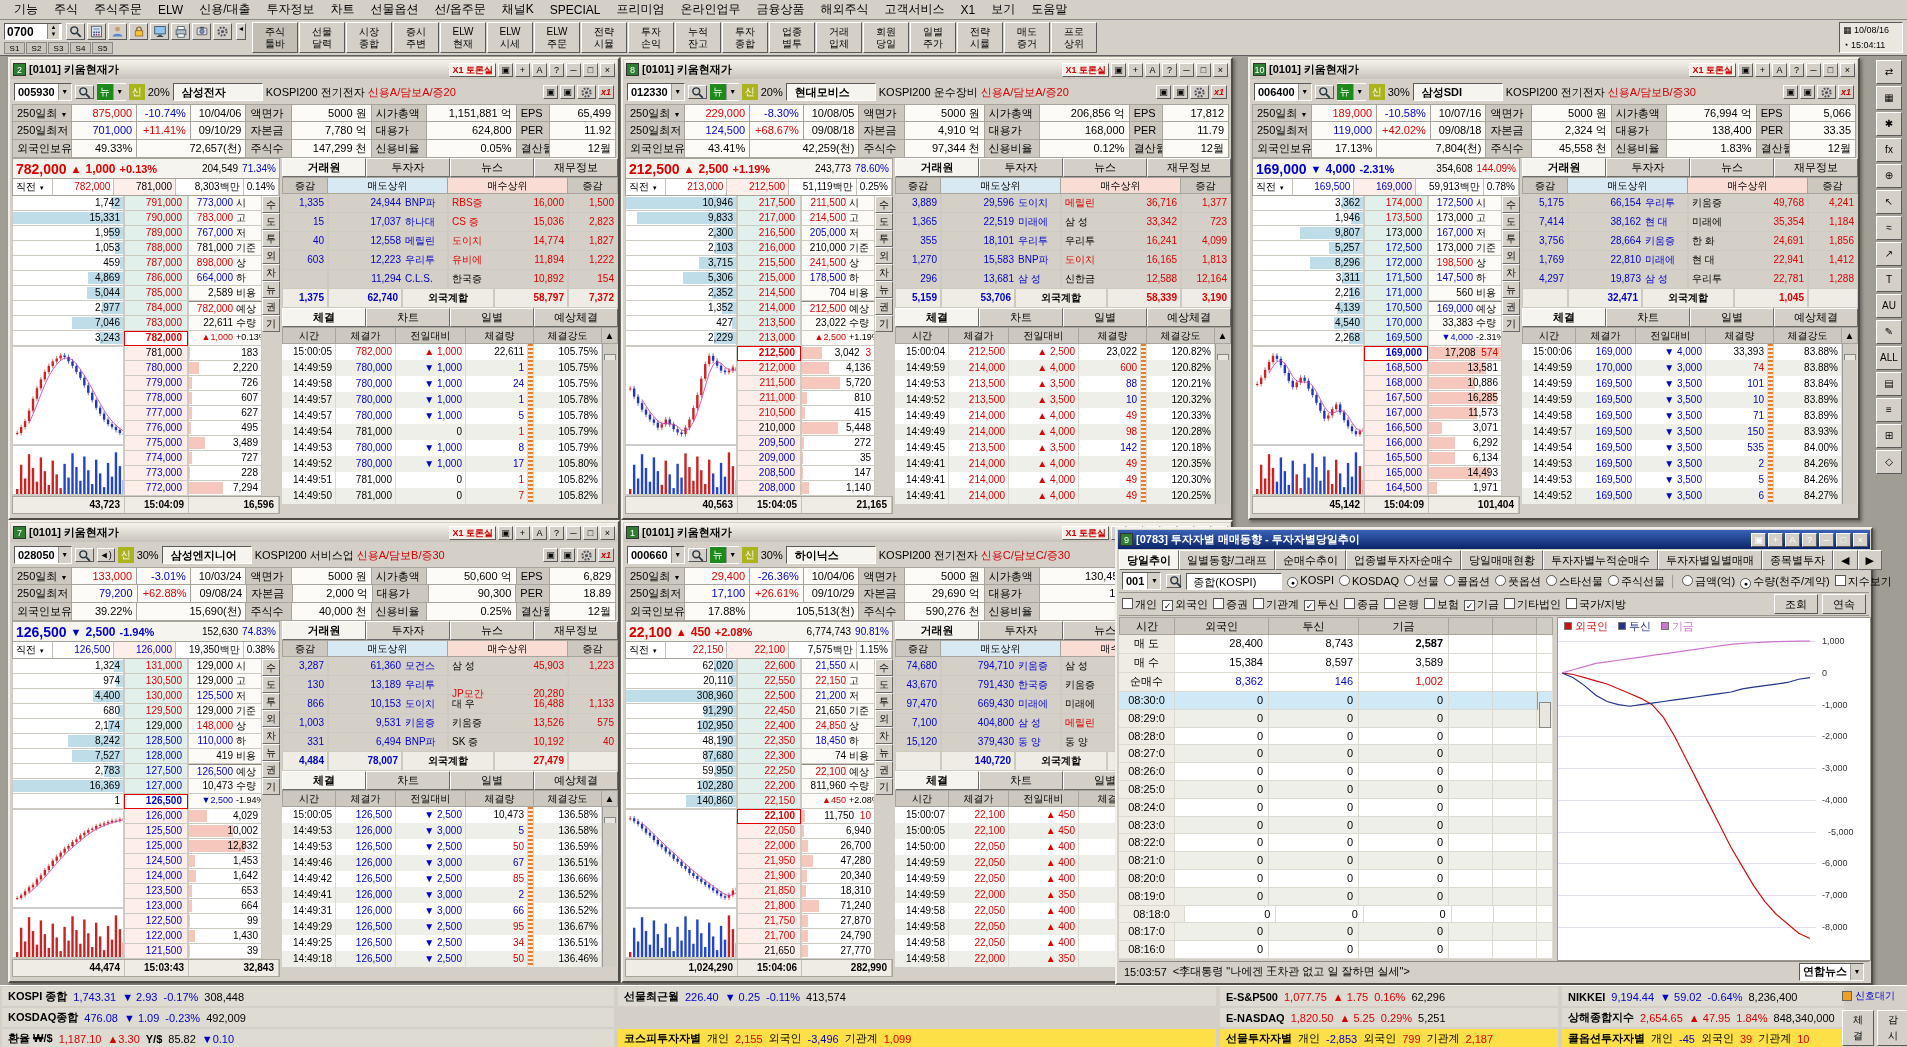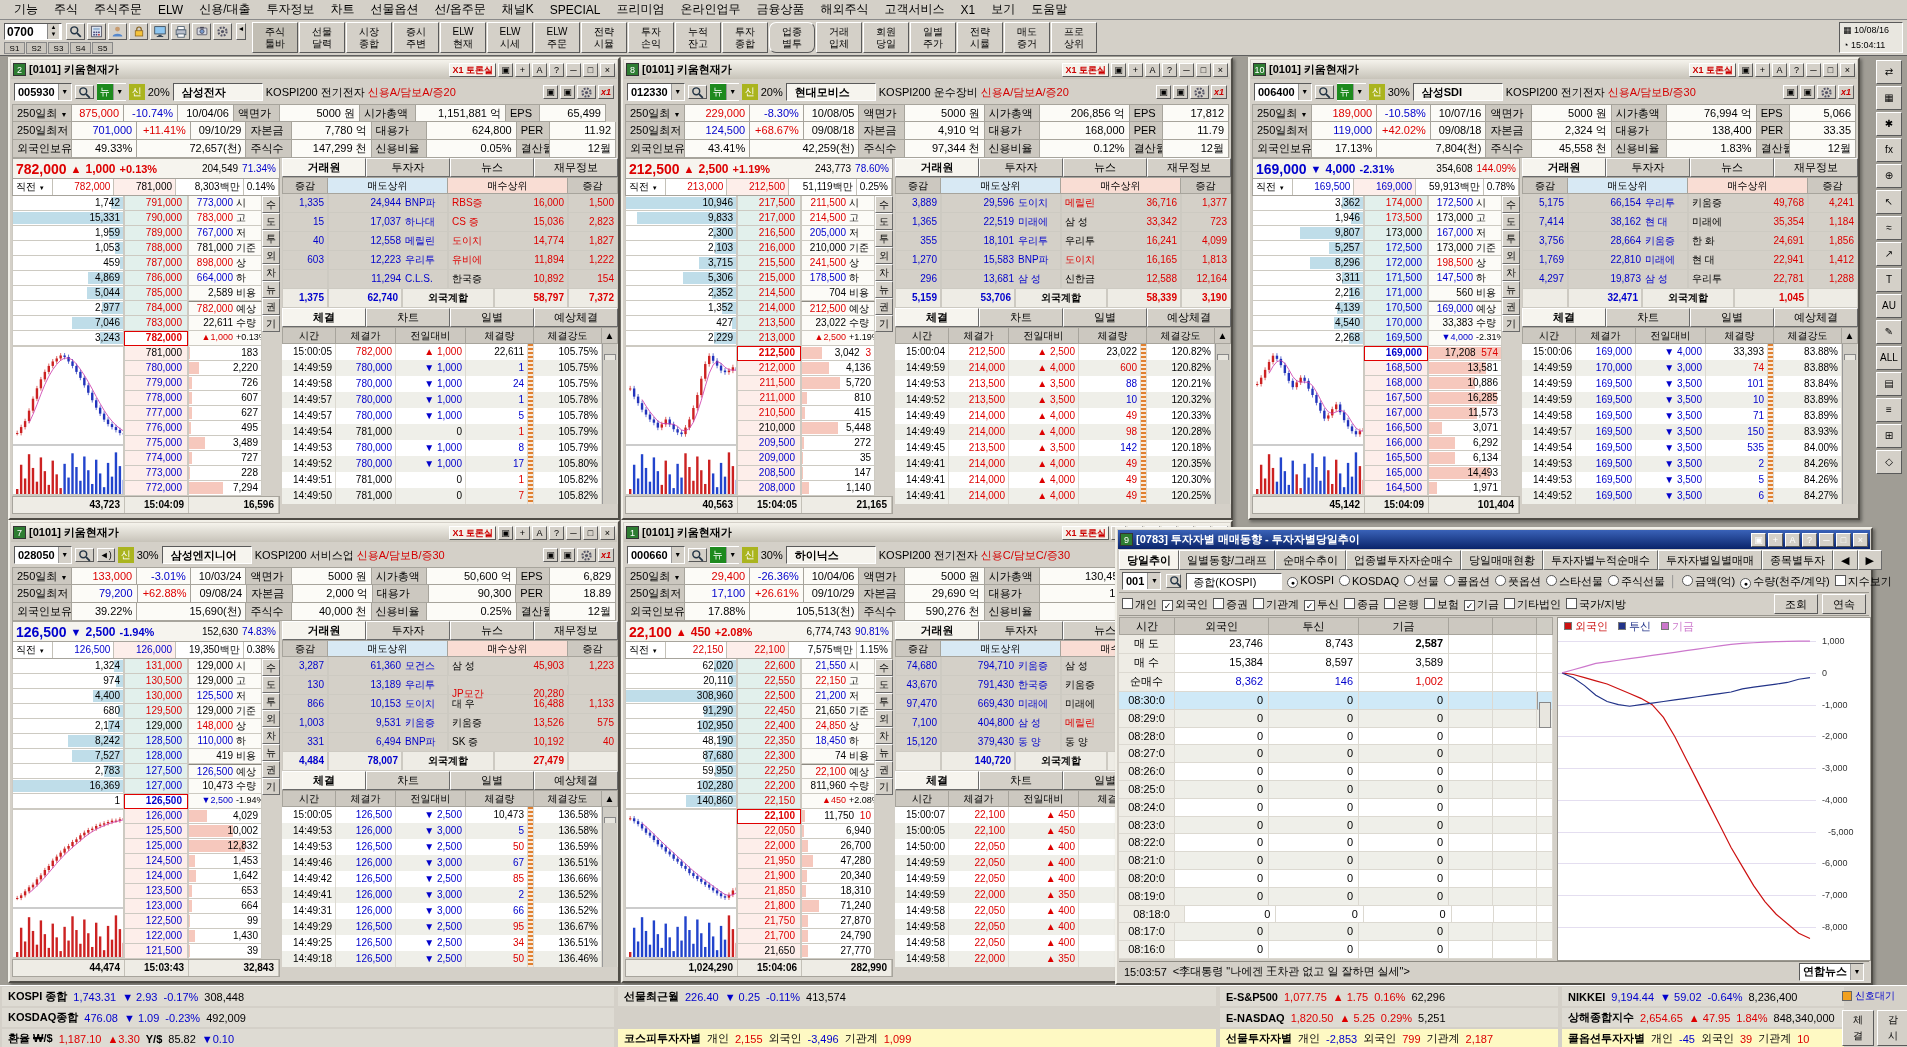--- a/index.html
+++ b/index.html
@@ -123,21 +123,21 @@
   .t6row.zeb{background:#efefe9;}
   .legend{display:flex;gap:10px;align-items:center;font-size:11px;height:16px;}
   .lsw{display:inline-block;width:8px;height:8px;margin-right:3px;border:1px solid #777;}
   .gline{position:absolute;left:0;right:0;height:1px;background:#e4def0;}
   .glbl{position:absolute;font-size:9px;color:#333;}
   .ticker{position:absolute;left:2px;right:2px;bottom:2px;height:20px;background:#d4d0c8;border-top:1px solid #8d8a82;display:flex;align-items:center;gap:6px;padding:0 5px;font-size:11px;}
   
   .stripbtn{position:absolute;left:1876px;width:26px;height:24px;font-size:10px;text-align:center;line-height:22px;overflow:hidden;}
   #statusbar{position:absolute;left:0;top:985px;width:1907px;height:62px;background:#d4d0c8;border-top:1px solid #fff;}
   .seg{position:absolute;height:19px;display:flex;align-items:center;gap:6px;padding:0 6px;background:#dedbd3;font-size:11px;white-space:nowrap;overflow:hidden;}
-  .seg.teal{background:#fef9c3;}
+  .seg.teal{background:#fde047;}
   .seg .lb2{font-weight:bold;}
   .corner{position:absolute;display:flex;align-items:center;gap:3px;font-size:10px;}
 </style>
 </head>
 <body>
 
 <div id="screen">
   <div id="menubar">
       <span class="mitem">기능</span>
       <span class="mitem">주식</span>
@@ -230,21 +230,21 @@
       <div class="bigbtn bevel" style="left: 534px;">ELW
 주문</div>
       <div class="bigbtn bevel" style="left: 581px;">전략
 시뮬</div>
       <div class="bigbtn bevel" style="left: 628px;">투자
 손익</div>
       <div class="bigbtn bevel" style="left: 675px;">누적
 잔고</div>
       <div class="bigbtn bevel" style="left: 722px;">투자
 종합</div>
-      <div class="bigbtn bevel" style="left: 769px; border-radius: 7px;">업종
+      <div class="bigbtn bevel" style="left: 769px;">업종
 별투</div>
       <div class="bigbtn bevel" style="left: 816px;">거래
 입체</div>
       <div class="bigbtn bevel" style="left: 863px;">회원
 당일</div>
       <div class="bigbtn bevel" style="left: 910px;">일별
 주가</div>
       <div class="bigbtn bevel" style="left: 957px;">전략
 시률</div>
       <div class="bigbtn bevel" style="left: 1004px;">매도
@@ -296,21 +296,21 @@
                   <circle cx="8" cy="8" r="5" fill="none" stroke="#556" stroke-width="2.6" stroke-dasharray="2.3 1.6"></circle>
                   <circle cx="8" cy="8" r="2" fill="#556"></circle>
                 </svg>
               </span></span>
             <span class="tbtn bevel" style="color: rgb(204, 0, 0); font-style: italic; font-weight: bold;">x1</span>
           </span>
         </div>
         <div class="igrid">
           <div class="irow">
             <span class="il" style="width: 60px;">250일최 <span style="font-size:7px">▼</span></span>
-            <span class="iv red" style="width: 52px;">875,000</span>
+            <span class="iv red" style="width: 66px;">875,000</span>
             <span class="iv blue" style="width: 54px;">-10.74%</span>
             <span class="iv" style="width: 56px;">10/04/06</span>
             <span class="il" style="width: 46px;">액면가</span>
             <span class="iv" style="width: 80px;">5000 원</span>
             <span class="il" style="width: 56px;">시가총액</span>
             <span class="iv" style="width: 90px;">1,151,881 억</span>
             <span class="il" style="width: 34px;">EPS</span>
             <span class="iv" style="width: 66px;">65,499</span>
           </div>
           <div class="irow">
@@ -3092,21 +3092,21 @@
             <span style="width: 56px;">시간</span>
             <span style="width: 94px;">외국인</span>
             <span style="width: 90px;">투신</span>
             <span style="width: 90px;">기금</span>
             <span style="width: 44px;"></span>
             <span style="width: 44px;"></span>
             <span style="width: 16px; background: rgb(207, 204, 196);"></span>
           </div>
           <div class="t6row">
             <span style="width: 56px;">매 도</span>
-            <span class="blk" style="width: 94px;">23,746</span>
+            <span class="blk" style="width: 94px;">28,400</span>
             <span class="blk" style="width: 90px;">8,743</span>
             <span class="blk" style="width: 90px; font-weight: bold;">2,587</span>
             <span style="width: 44px;"></span>
             <span style="width: 44px;"></span>
             <span style="width: 16px;"></span>
           </div>
           <div class="t6row">
             <span style="width: 56px;">매 수</span>
             <span class="blk" style="width: 94px;">15,384</span>
             <span class="blk" style="width: 90px;">8,597</span>

